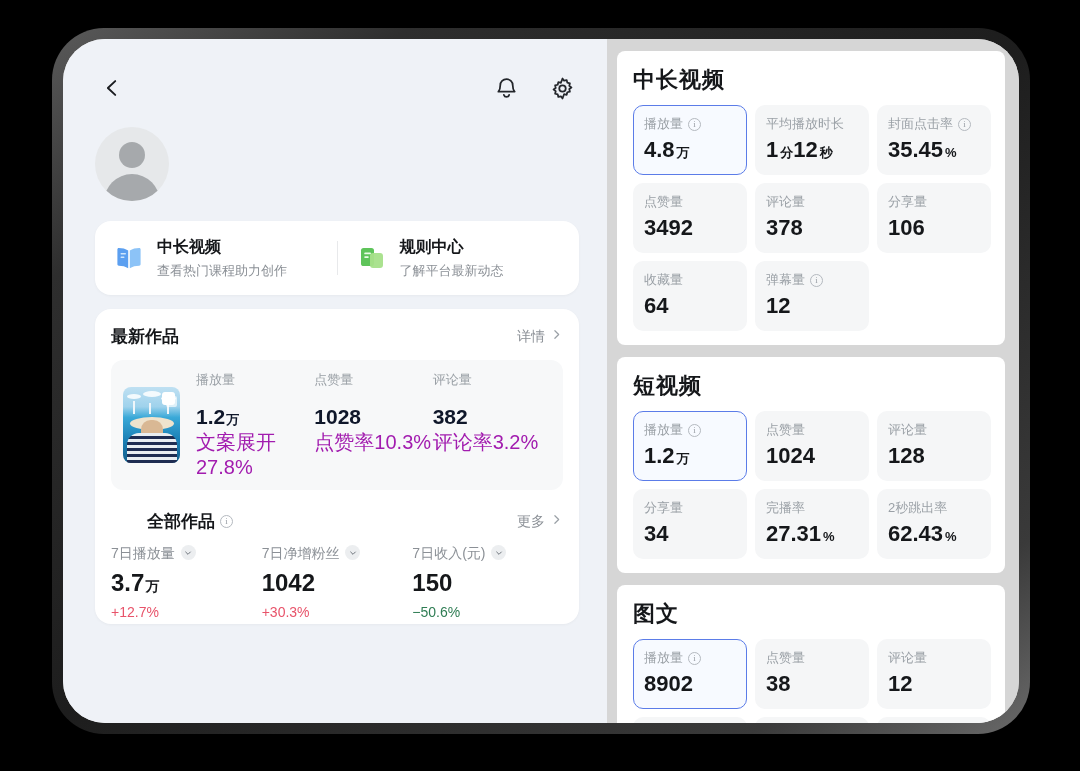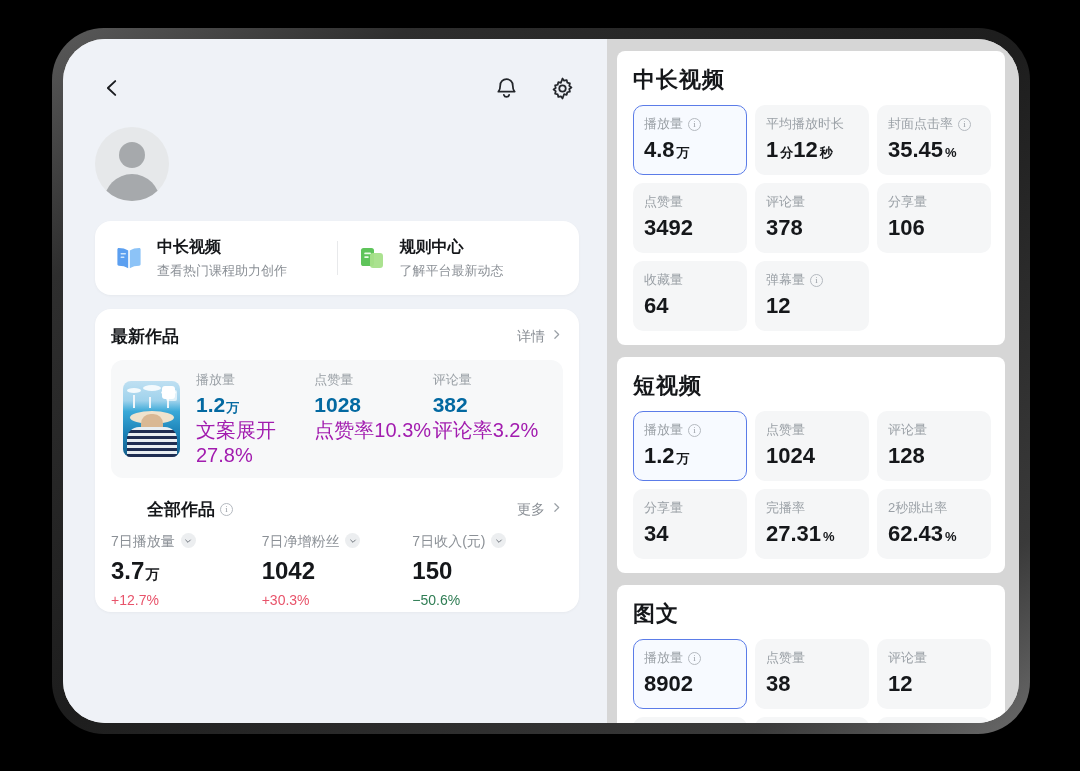--- a/index.html
+++ b/index.html
@@ -111,21 +111,21 @@
     background: repeating-linear-gradient(#e9eef2 0 3px, #1f2d52 3px 6px);
   }
   .thumb .multi {
     position:absolute; right:5px; top:5px; width:13px; height:13px;
     background:#fff; border-radius:3px;
     box-shadow: 3px 3px 0 -1px rgba(255,255,255,.65);
   }
   .work-stats { display:flex; flex:1; margin-left:16px; }
   .work-stat { flex:1; }
   .ws-label { font-size:13px; color:#9aa0a6; }
-  .ws-value { font-size:21px; font-weight:700; color:#0369a1; margin-top:4px; }
+  .ws-value { font-size:21px; font-weight:700; color:#0f172a; margin-top:16px; }
   .ws-value .u { font-size:13px; font-weight:700; margin-left:1px; }
   .ws-rate { font-size:20px; color:#a21caf; }
 
   
   .allworks-head { display:flex; align-items:center; margin-top:20px;margin-left:36px; }
   .info-i {
     display:inline-flex; align-items:center; justify-content:center;
     width:13px; height:13px; border:1px solid #b4b9bf; border-radius:50%;
     font-size:9px; color:#9aa0a6; margin-left:5px; font-style:normal;
     line-height:1; font-family:"Liberation Serif", serif;

